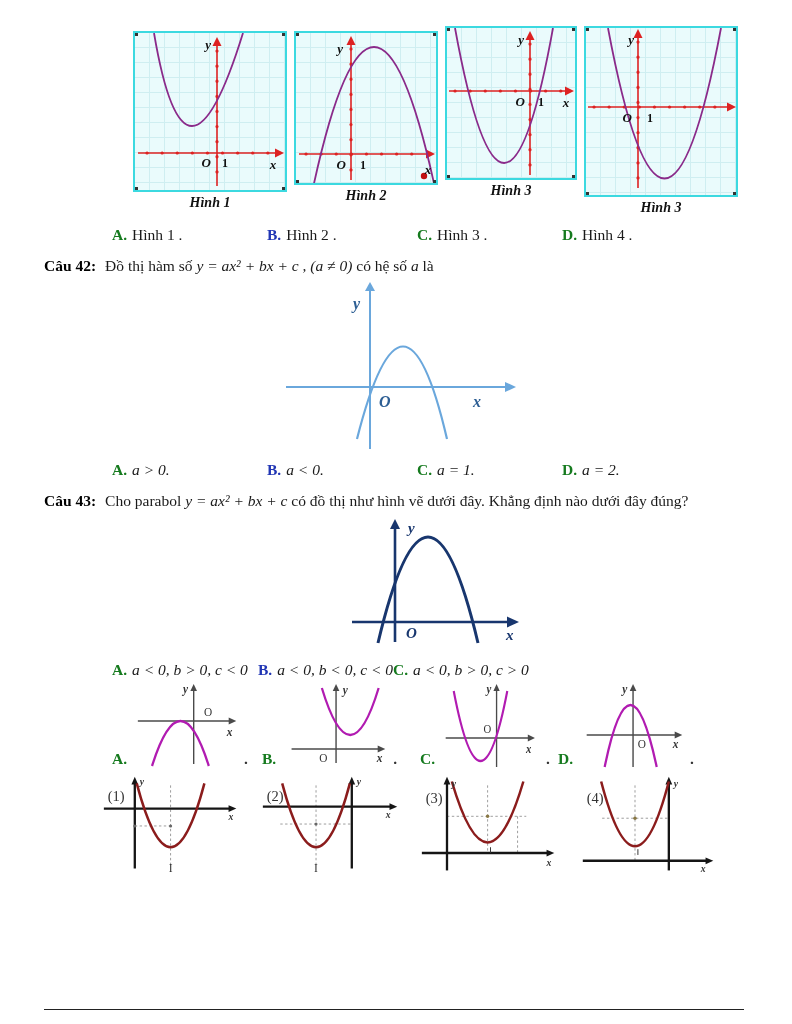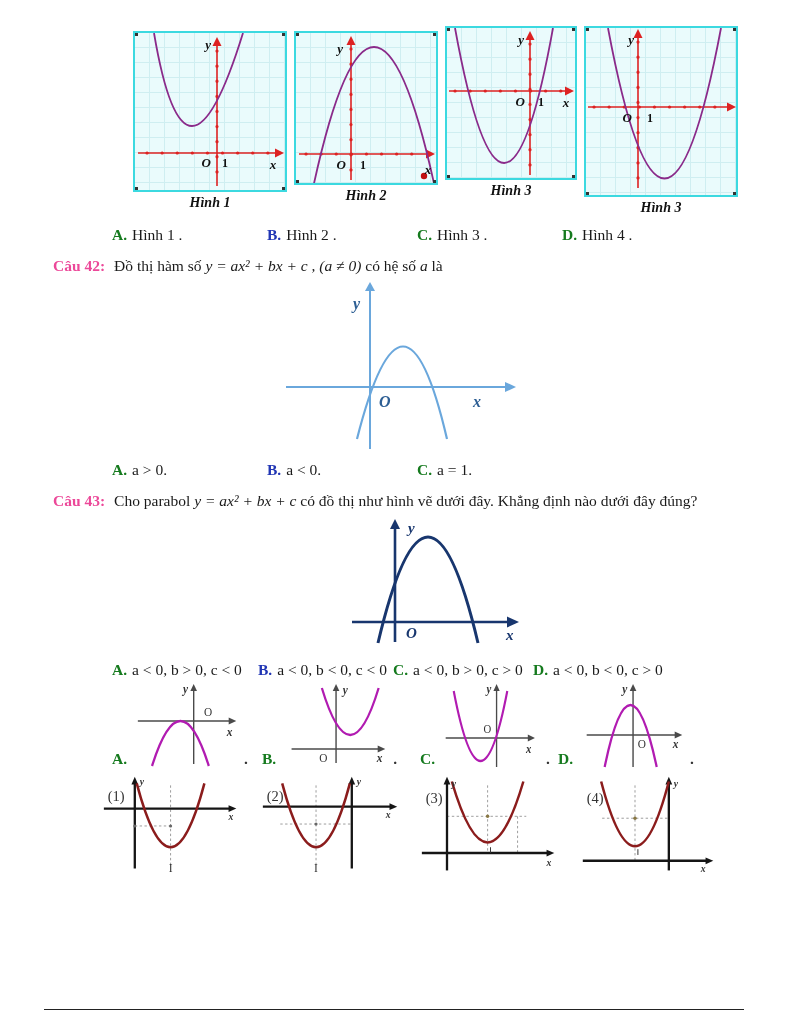--- a/index.html
+++ b/index.html
@@ -10,29 +10,29 @@
   .fig-block{display:flex;flex-direction:column;align-items:center;}
   .fig-block.f1,.fig-block.f2{margin-top:5px;}
   .panel{position:relative;border:2px solid #3cd9e0;
          background-color:#eafbfc;
          background-image:repeating-linear-gradient(to right,transparent 0 14px,#cfeef1 14px 15px),
                           repeating-linear-gradient(to bottom,transparent 0 14px,#cfeef1 14px 15px);}
   .panel svg{display:block;}
   .caption{font-weight:bold;font-style:italic;font-size:14px;color:#111;margin-top:3px;}
   
   .q-line{margin:12px 44px 0 44px;line-height:1.35;}
-  .q-label{color:#ec4899;font-weight:bold;margin-right:9px;margin-left:9px;}
+  .q-label{color:#000000;font-weight:bold;margin-right:9px;}
   .m{font-style:italic;}
   
   .opt-row{display:grid;grid-template-columns:155px 150px 145px auto;margin:10px 6px 0 112px;}
   .opt-row.r43{grid-template-columns:146px 135px 140px auto;}
   .letter{font-weight:bold;margin-right:5px;}
   [data-color="green"]{color:#157a1e;}
   [data-color="blue"]{color:#2136b4;}
-  .mathrow .opt-text{}
+  .mathrow .opt-text{font-style:italic;}
   
   .g44-row{display:grid;grid-template-columns:150px 158px 138px auto;margin:4px 0 0 112px;}
   .g44-cell{display:flex;align-items:flex-end;gap:3px;}
   .g44-cell svg{display:block;}
   .g44-dot{font-weight:bold;color:#333;}
   
   .g45-row{display:flex;gap:14px;margin:6px 0 0 100px;}
   .fig-svg{display:block;}
   .q42-fig{margin:4px 0 0 280px;}
   .q43-fig{margin:4px 0 0 340px;}
@@ -179,20 +179,21 @@
       <text class="axlbl" x="80" y="28" text-anchor="end" font-size="16" fill="#2e5f94">y</text>
       <text class="axlbl" x="193" y="126" font-size="16" fill="#2e5f94">x</text>
       <text class="axlbl" x="99" y="126" font-size="16" fill="#2e5f94">O</text>
     </svg>
   </div>
 
   <div class="opt-row mathrow">
     <span class="opt"><b class="letter" data-color="green">A.</b><span class="opt-text">a &gt; 0.</span></span>
     <span class="opt"><b class="letter" data-color="blue">B.</b><span class="opt-text">a &lt; 0.</span></span>
     <span class="opt"><b class="letter" data-color="green">C.</b><span class="opt-text">a = 1.</span></span>
+    <span class="opt"><b class="letter" data-color="green">D.</b><span class="opt-text">a = 2.</span></span>
   </div>
 
   <p class="q-line">
     <b class="q-label">Câu 43:</b><span>Cho parabol </span><i class="m">y = ax² + bx + c</i><span> có đồ thị như hình vẽ dưới đây. Khẳng định nào dưới đây đúng?</span>
   </p>
 
   <div class="q43-fig">
     <svg class="fig-svg" width="185" height="135" viewBox="0 0 185 135">
       <g stroke="#18366e" stroke-width="2.6">
         <line x1="12" y1="106" x2="168" y2="106"></line>
@@ -204,21 +205,20 @@
       <text class="axlbl" x="68" y="17" font-size="15" fill="#18366e">y</text>
       <text class="axlbl" x="166" y="124" font-size="15" fill="#18366e">x</text>
       <text class="axlbl" x="66" y="122" font-size="15" fill="#18366e">O</text>
     </svg>
   </div>
 
   <div class="opt-row r43 mathrow">
     <span class="opt"><b class="letter" data-color="green">A.</b><span class="opt-text">a &lt; 0, b &gt; 0, c &lt; 0</span></span>
     <span class="opt"><b class="letter" data-color="blue">B.</b><span class="opt-text">a &lt; 0, b &lt; 0, c &lt; 0</span></span>
     <span class="opt"><b class="letter" data-color="green">C.</b><span class="opt-text">a &lt; 0, b &gt; 0, c &gt; 0</span></span>
-    <span class="opt"><b class="letter" data-color="green">D.</b><span class="opt-text">a &lt; 0, b &lt; 0, c &gt; 0</span></span>
   </div>
 
 
   <div class="g44-row">
     <div class="g44-cell">
       <b class="letter" data-color="green">A.</b>
       <svg width="106" height="85" viewBox="0 0 112 85" preserveAspectRatio="none">
         <g stroke="#4a4a4a" stroke-width="1.5">
           <line x1="3" y1="38" x2="100" y2="38"></line>
             <line x1="62" y1="81" x2="62" y2="7"></line>

